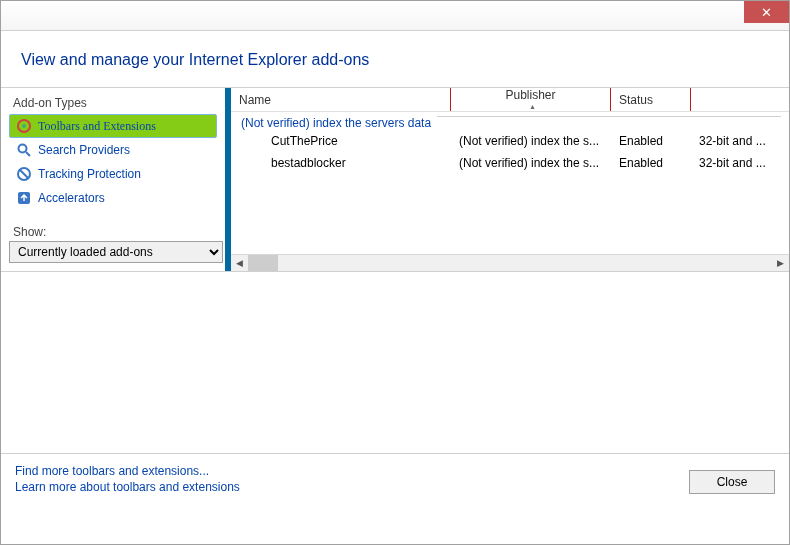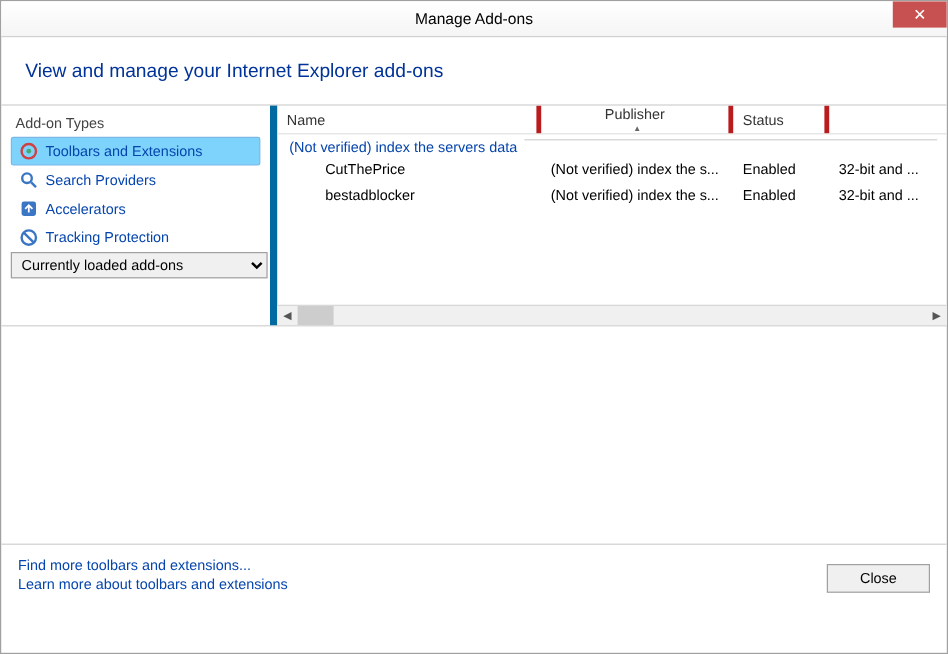--- a/index.html
+++ b/index.html
@@ -67,22 +67,23 @@
   display: flex;
   align-items: center;
   gap: 6px;
   padding: 3px 6px;
   color: #0645ad;
   cursor: default;
   border: 1px solid transparent;
   border-radius: 2px;
 }
 .sidebar-item.selected {
-  background: #7dd3fc;
+  background: #84cc16;
   border: 1px solid #7cb8e6;
+  font-family: Liberation Serif, serif;
 }
 .icon {
   width: 16px;
   height: 16px;
   display: flex;
   align-items: center;
   justify-content: center;
 }
 .show-label {
   margin-top: auto;
@@ -106,21 +107,21 @@
 .table-head {
   display: flex;
   border-bottom: 1px solid #e0e0e0;
   height: 24px;
   align-items: center;
 }
 .th {
   padding: 0 8px;
   color: #333;
   font-size: 12px;
-  border-right: 4px solid #b91c1c;
+  border-right: 1px solid #b91c1c;
   display: flex;
   align-items: center;
   height: 100%;
   position: relative;
 }
 .th .sort { margin-left: 4px; font-size: 8px; color: #666; }
 .col-name { width: 220px; }
 .col-pub { width: 160px; flex-direction: column; }
 .col-status { width: 80px; }
 .col-arch { flex: 1; border-right: none; }
@@ -198,21 +199,20 @@
 }
 .outer-details {
   height: 232px;
   position: relative;
 }
 </style>
 </head>
 <body>
 
 <div class="titlebar">
-  <div class="titlebar-title">Manage Add-ons</div>
   <div class="close-btn">
     <span>✕</span>
   </div>
 </div>
 
 <div class="header">
   <span>View and manage your Internet Explorer add-ons</span>
 </div>
 
 <div class="main">
@@ -235,37 +235,38 @@
             <circle cx="6.5" cy="6.5" r="4" fill="none" stroke="#3a76c4" stroke-width="2"></circle>
             <line x1="10" y1="10" x2="14" y2="14" stroke="#3a76c4" stroke-width="2"></line>
           </svg>
       </span>
       <span>Search Providers</span>
     </div>
 
     <div class="sidebar-item">
       <span class="icon">
         <svg width="16" height="16" viewBox="0 0 16 16">
+            <circle cx="8" cy="8" r="6" fill="none" stroke="#3a76c4" stroke-width="2"></circle>
+            <line x1="4" y1="4" x2="12" y2="12" stroke="#3a76c4" stroke-width="2"></line>
+          </svg>
+      </span>
+      <span>Tracking Protection</span>
+    </div>
+
+    <div class="sidebar-item">
+      <span class="icon">
+        <svg width="16" height="16" viewBox="0 0 16 16">
             <rect x="2" y="2" width="12" height="12" rx="2" fill="#3a76c4"></rect>
             <path d="M5 8 L8 5 L11 8 M8 5 L8 11" stroke="#fff" stroke-width="1.5" fill="none"></path>
           </svg>
       </span>
       <span>Accelerators</span>
     </div>
 
-    <div class="sidebar-item">
-      <span class="icon">
-        <svg width="16" height="16" viewBox="0 0 16 16">
-            <circle cx="8" cy="8" r="6" fill="none" stroke="#3a76c4" stroke-width="2"></circle>
-            <line x1="4" y1="4" x2="12" y2="12" stroke="#3a76c4" stroke-width="2"></line>
-          </svg>
-      </span>
-      <span>Tracking Protection</span>
-    </div>
-
+    <div class="show-label">Show:</div>
     <select class="dropdown">
       <option>Currently loaded add-ons</option>
     </select>
   </div>
 
   <div class="content">
     <div class="table-head">
       <div class="th col-name">
           <span>Name</span>
         </div>

